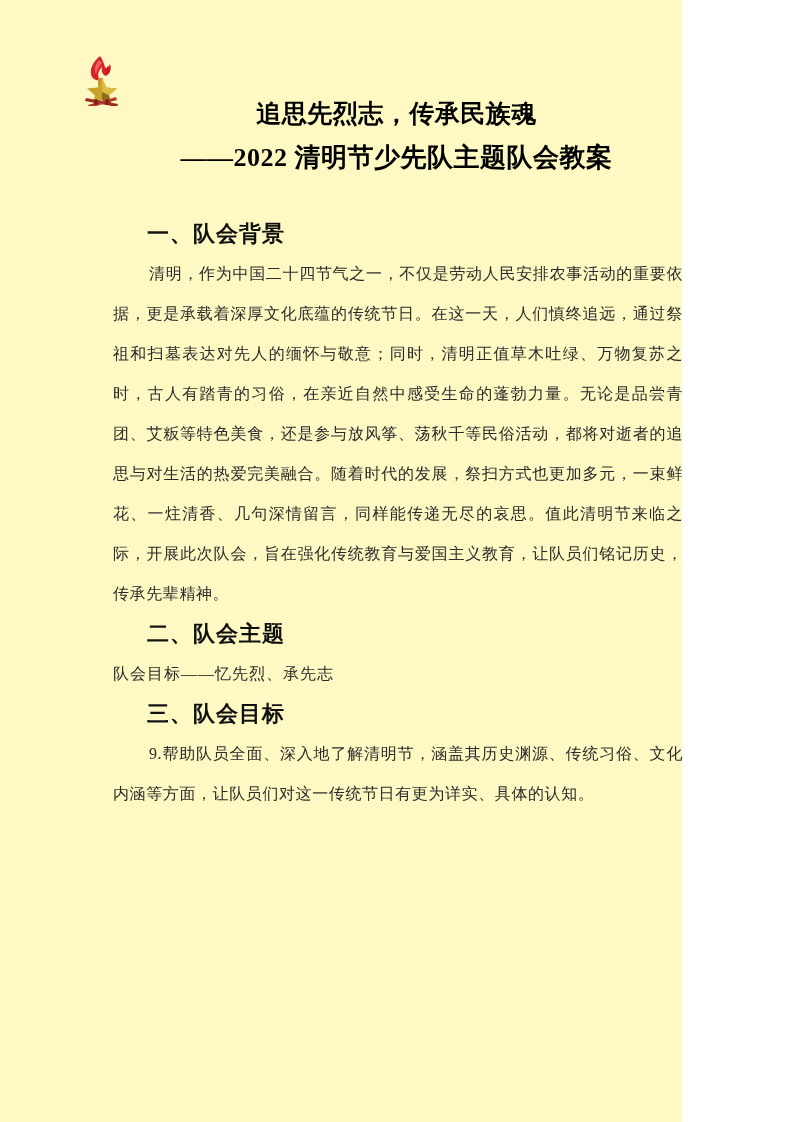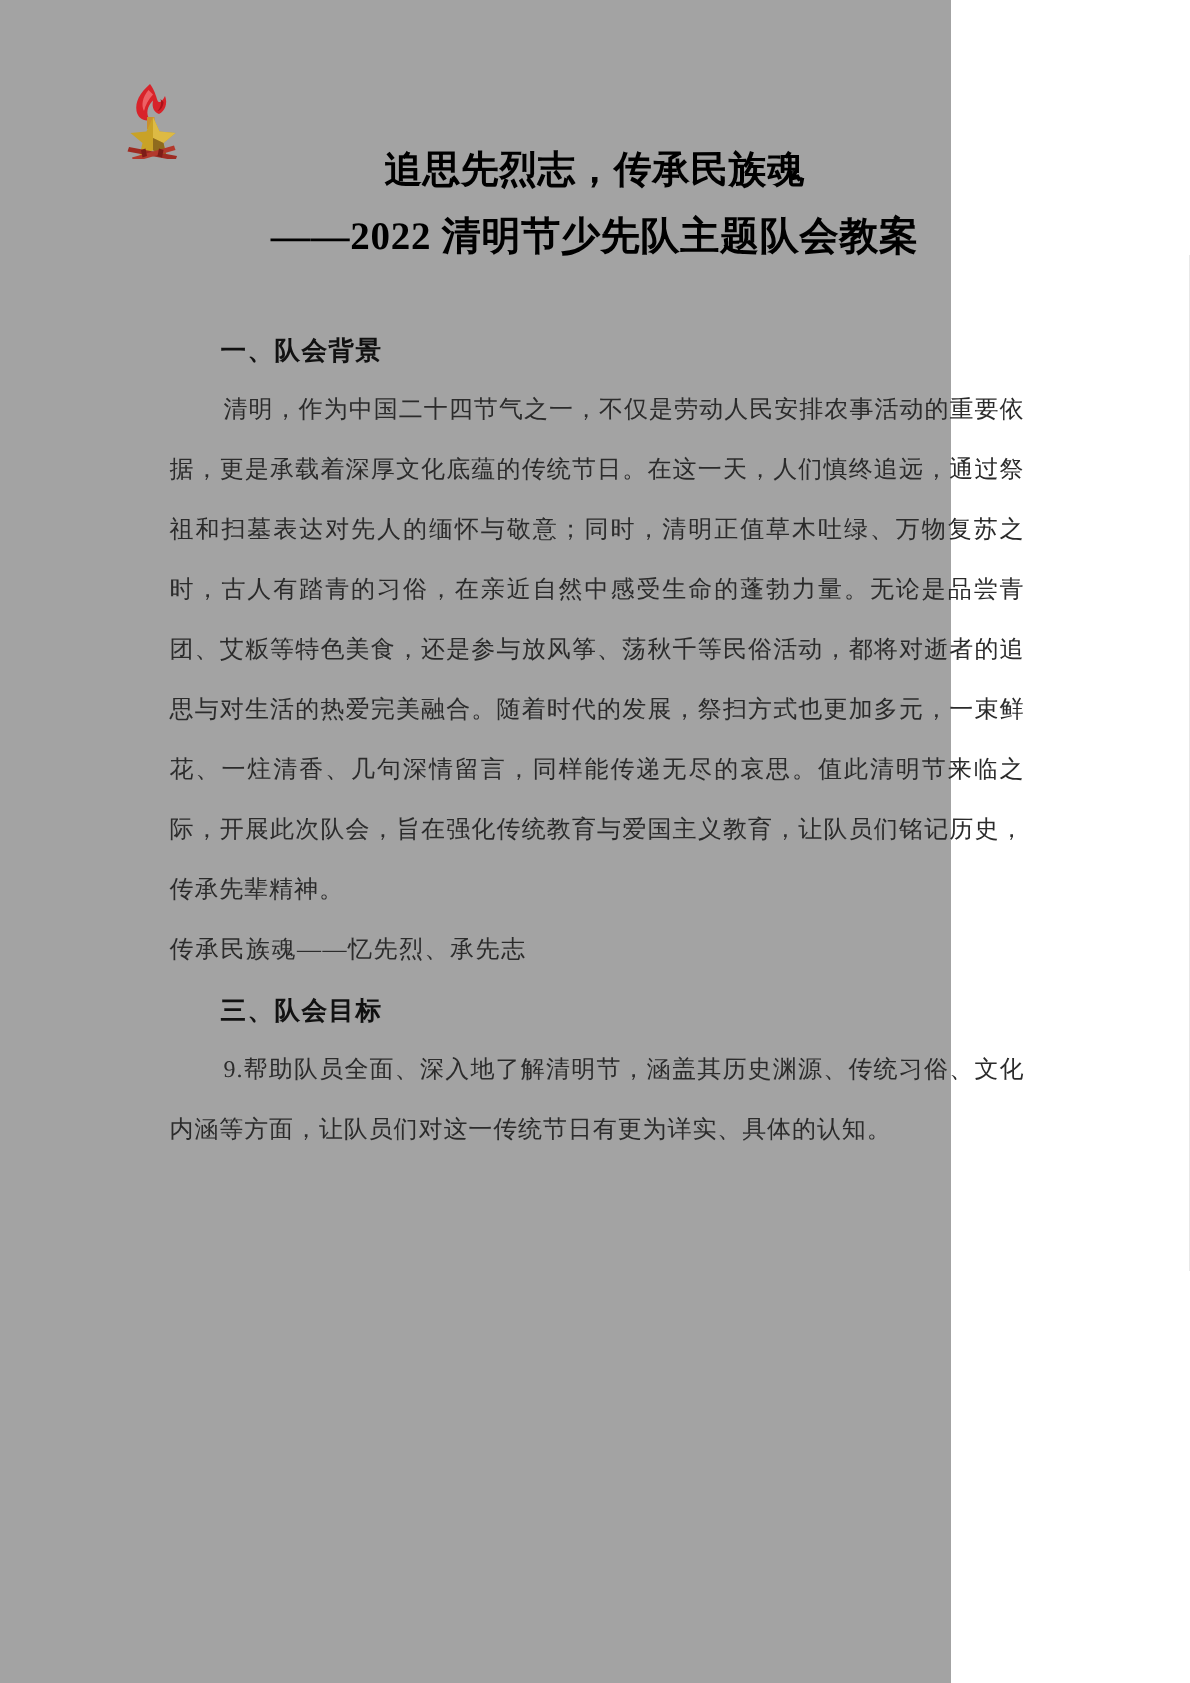--- a/index.html
+++ b/index.html
@@ -13,23 +13,23 @@
     position: relative;
     overflow: hidden;
     font-family: "Liberation Serif", "DejaVu Serif", serif;
     color: #000000;
     -webkit-font-smoothing: antialiased;
   }
 
   
   .page {
     position: relative;
-    width: 634px;
+    width: 682px;
     height: 1122px;
-    background: #a3a3a3;
+    background: #fef9c3;
     box-sizing: border-box;
   }
 
   
   .emblem {
     position: absolute;
     left: 80px;
     top: 54px;
     width: 44px;
     height: 52px;
@@ -68,21 +68,21 @@
   .content {
     position: absolute;
     left: 113px;
     top: 214px;
     width: 570px;
   }
 
   .section-heading {
     font-family: "Liberation Serif", "DejaVu Serif", serif;
     font-weight: bold;
-    font-size: 17px;
+    font-size: 22px;
     line-height: 40px;
     color: #111;
     text-indent: 34px;
     letter-spacing: 1px;
   }
 
   .para {
     font-family: "Liberation Serif", "DejaVu Serif", serif;
     font-size: 16px;
     line-height: 40px;
@@ -137,22 +137,23 @@
     <div class="title-line-1">追思先烈志，传承民族魂</div>
     <div class="title-line-2">——2022 清明节少先队主题队会教案</div>
   </div>
 
   <div class="content">
 
     <div class="section-heading">一、队会背景</div>
 
     <div class="para">清明，作为中国二十四节气之一，不仅是劳动人民安排农事活动的重要依据，更是承载着深厚文化底蕴的传统节日。在这一天，人们慎终追远，通过祭祖和扫墓表达对先人的缅怀与敬意；同时，清明正值草木吐绿、万物复苏之时，古人有踏青的习俗，在亲近自然中感受生命的蓬勃力量。无论是品尝青团、艾粄等特色美食，还是参与放风筝、荡秋千等民俗活动，都将对逝者的追思与对生活的热爱完美融合。随着时代的发展，祭扫方式也更加多元，一束鲜花、一炷清香、几句深情留言，同样能传递无尽的哀思。值此清明节来临之际，开展此次队会，旨在强化传统教育与爱国主义教育，让队员们铭记历史，传承先辈精神。</div>
 
+    <div class="section-heading">二、队会主题</div>
 
-    <div class="para theme">传承民族魂——忆先烈、承先志</div>
+    <div class="para theme">队会目标——忆先烈、承先志</div>
 
     <div class="section-heading">三、队会目标</div>
 
     <div class="para">9.帮助队员全面、深入地了解清明节，涵盖其历史渊源、传统习俗、文化内涵等方面，让队员们对这一传统节日有更为详实、具体的认知。</div>
 
 
   </div>
 </div>
 
 </body></html>

